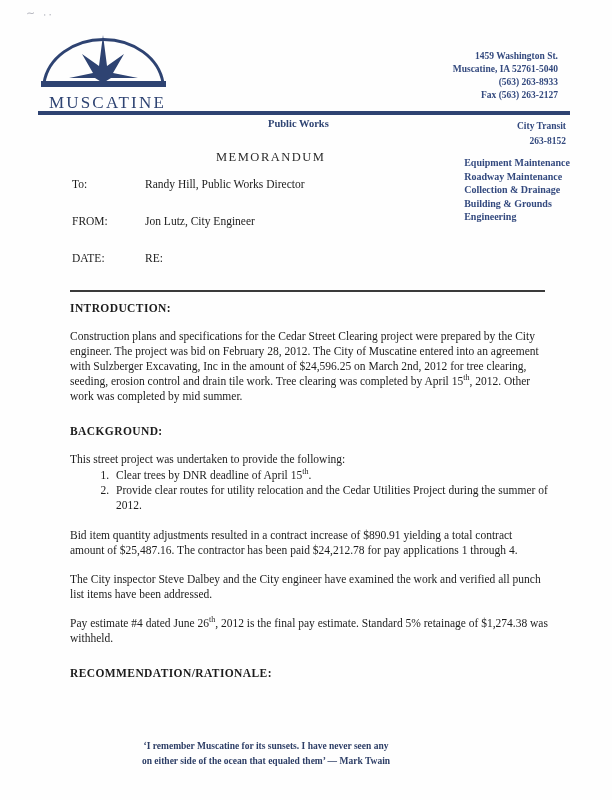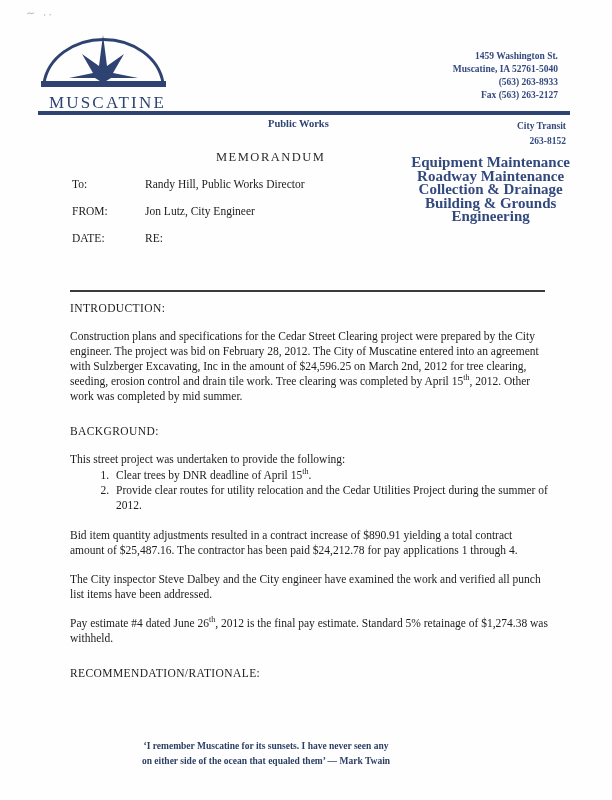--- a/index.html
+++ b/index.html
@@ -13,32 +13,32 @@
     letter-spacing:2px;transform:rotate(-4deg);font-family:"DejaVu Sans",sans-serif;}
   .logo{position:absolute;left:38px;top:33px;width:128px;text-align:right;}
   .logo-name{color:#2e4372;font-size:17px;font-weight:normal;letter-spacing:2.2px;
     line-height:17px;margin-top:1px;}
   .addr{position:absolute;right:54px;top:50px;text-align:right;color:#33497e;
     font-weight:bold;font-size:9.5px;line-height:13px;}
   .rule-main{position:absolute;left:38px;top:111px;width:532px;height:4px;background:#2e4372;}
   .dept{position:absolute;left:268px;top:118px;color:#2e4372;font-weight:bold;font-size:10.5px;}
   .transit{position:absolute;right:46px;top:119px;text-align:right;color:#33497e;
     font-weight:bold;font-size:9.5px;line-height:15px;}
-  .divisions{position:absolute;right:42px;top:156px;text-align:center;color:#33497e;
-    font-weight:bold;font-size:15px;line-height:13.5px;margin-left:21px;}
+  .divisions{position:absolute;right:42px;top:156px;text-align:left;color:#33497e;
+    font-weight:bold;font-size:10px;line-height:13.5px;margin-left:21px;}
   
   .memo-title{position:absolute;left:216px;top:150px;font-size:12.5px;letter-spacing:1.5px;
     color:#2b2b2b;}
   .fields{position:absolute;left:72px;top:177px;display:grid;
-    grid-template-columns:73px auto;row-gap:12px;font-size:11.5px;line-height:15px;color:#1c1c1c;}
+    grid-template-columns:73px auto;row-gap:22px;font-size:11.5px;line-height:15px;color:#1c1c1c;}
   .rule-thin{position:absolute;left:70px;top:290px;width:475px;height:1.5px;background:#3a3a3a;}
   
   .body-text{position:absolute;left:70px;top:301px;width:479px;font-size:11.5px;
     line-height:15px;color:#1c1c1c;}
-  .body-text h3{font-size:11.5px;font-weight:normal;letter-spacing:.4px;margin:0 0 13px 0;}
+  .body-text h3{font-size:11.5px;font-weight:bold;letter-spacing:.4px;margin:0 0 13px 0;}
   .body-text p{margin:0 0 14px 0;}
   .body-text .lead-in{margin:0 0 1px 0;}
   .body-text ol{margin:0 0 15px 0;padding-left:42px;}
   .body-text li{padding-left:4px;margin-bottom:0;}
   .gap-lg{height:6px;}
   sup{font-size:8px;line-height:0;}
   
   .footer-quote{position:absolute;left:0;top:739px;width:532px;text-align:center;
     color:#2d3e66;font-weight:bold;font-size:9.5px;line-height:15px;}
 </style>

